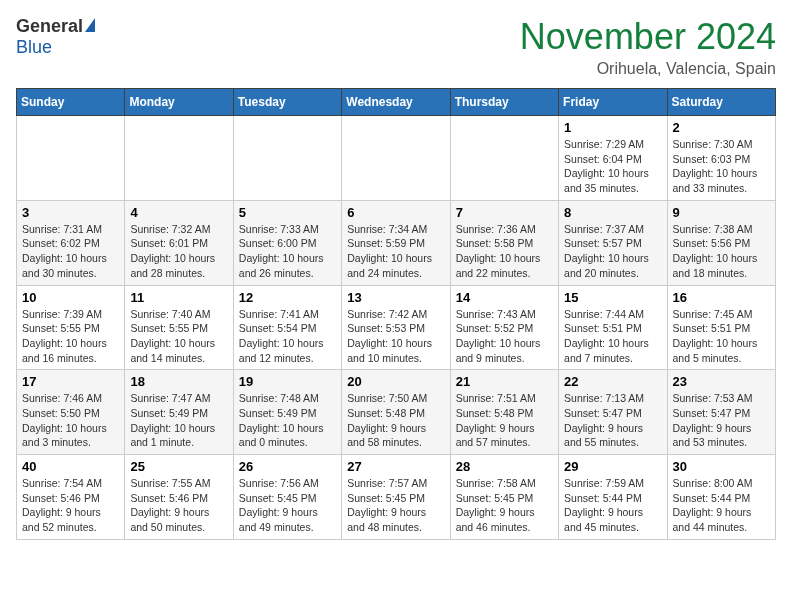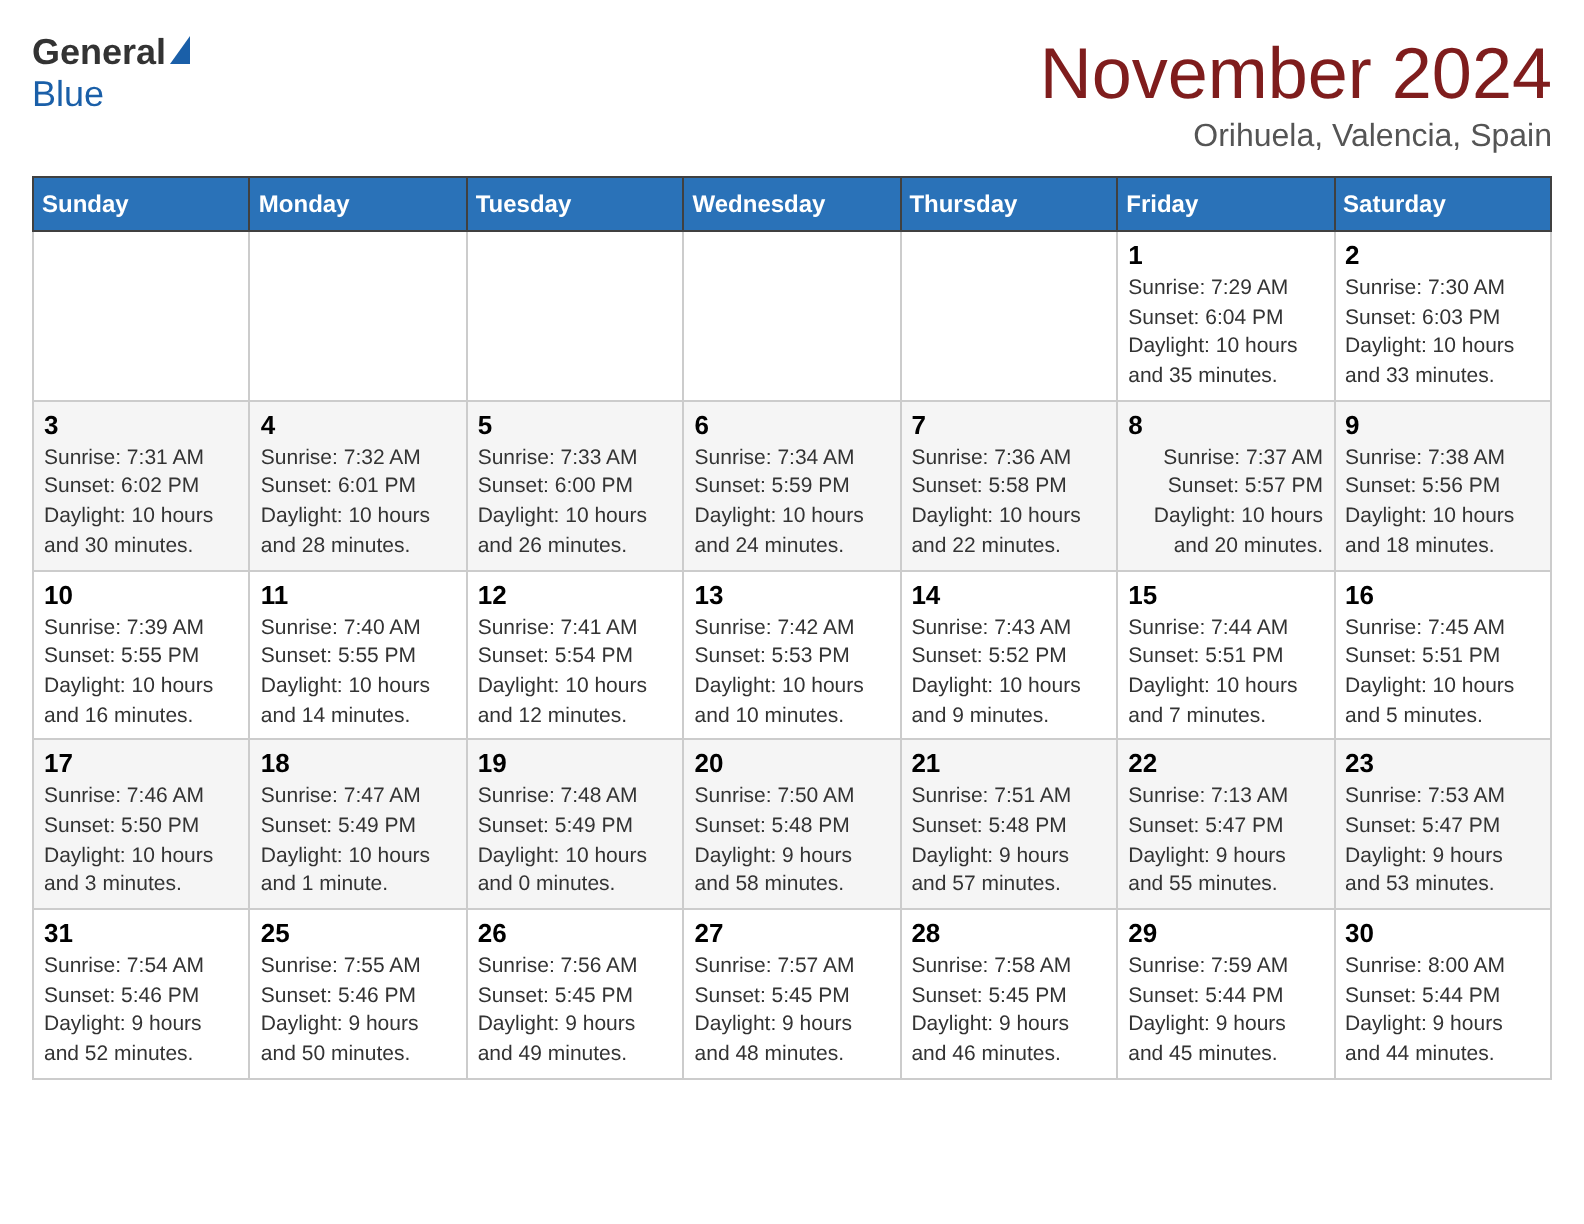--- a/index.html
+++ b/index.html
@@ -32,21 +32,21 @@
     .logo-blue { color: #1a5fa8; font-size: 18px; font-weight: normal; }
     .logo-icon {
       width: 0;
       height: 0;
       border-left: 10px solid transparent;
       border-bottom: 14px solid #1a5fa8;
       margin-left: 2px;
       margin-top: -4px;
     }
     .title-area { text-align: right; }
-    .month-title { font-size: 36px; font-weight: normal; color: #7f1d1d; }
+    .month-title { font-size: 36px; font-weight: normal; color: #15803d; }
     .location { font-size: 16px; color: #555; margin-top: 2px; }
 
     .calendar {
       width: 100%;
       border-collapse: collapse;
       font-size: 11px;
     }
     .calendar thead th {
       background-color: #2a72b8;
       color: #fff;
@@ -157,21 +157,21 @@
 Daylight: 10 hours and 24 minutes.</div>
         </td>
         <td>
           <span class="day-number">7</span>
           <div class="day-info" style="white-space: pre-line;">Sunrise: 7:36 AM
 Sunset: 5:58 PM
 Daylight: 10 hours and 22 minutes.</div>
         </td>
         <td>
           <span class="day-number">8</span>
-          <div class="day-info" style="white-space: pre-line; text-align: right;">Sunrise: 7:37 AM
+          <div class="day-info" style="white-space: pre-line;">Sunrise: 7:37 AM
 Sunset: 5:57 PM
 Daylight: 10 hours and 20 minutes.</div>
         </td>
         <td>
           <span class="day-number">9</span>
           <div class="day-info" style="white-space: pre-line;">Sunrise: 7:38 AM
 Sunset: 5:56 PM
 Daylight: 10 hours and 18 minutes.</div>
         </td>
       </tr>
@@ -258,21 +258,21 @@
         </td>
         <td>
           <span class="day-number">23</span>
           <div class="day-info" style="white-space: pre-line;">Sunrise: 7:53 AM
 Sunset: 5:47 PM
 Daylight: 9 hours and 53 minutes.</div>
         </td>
       </tr>
       <tr>
         <td>
-          <span class="day-number">31</span>
+          <span class="day-number">40</span>
           <div class="day-info" style="white-space: pre-line;">Sunrise: 7:54 AM
 Sunset: 5:46 PM
 Daylight: 9 hours and 52 minutes.</div>
         </td>
         <td>
           <span class="day-number">25</span>
           <div class="day-info" style="white-space: pre-line;">Sunrise: 7:55 AM
 Sunset: 5:46 PM
 Daylight: 9 hours and 50 minutes.</div>
         </td>

